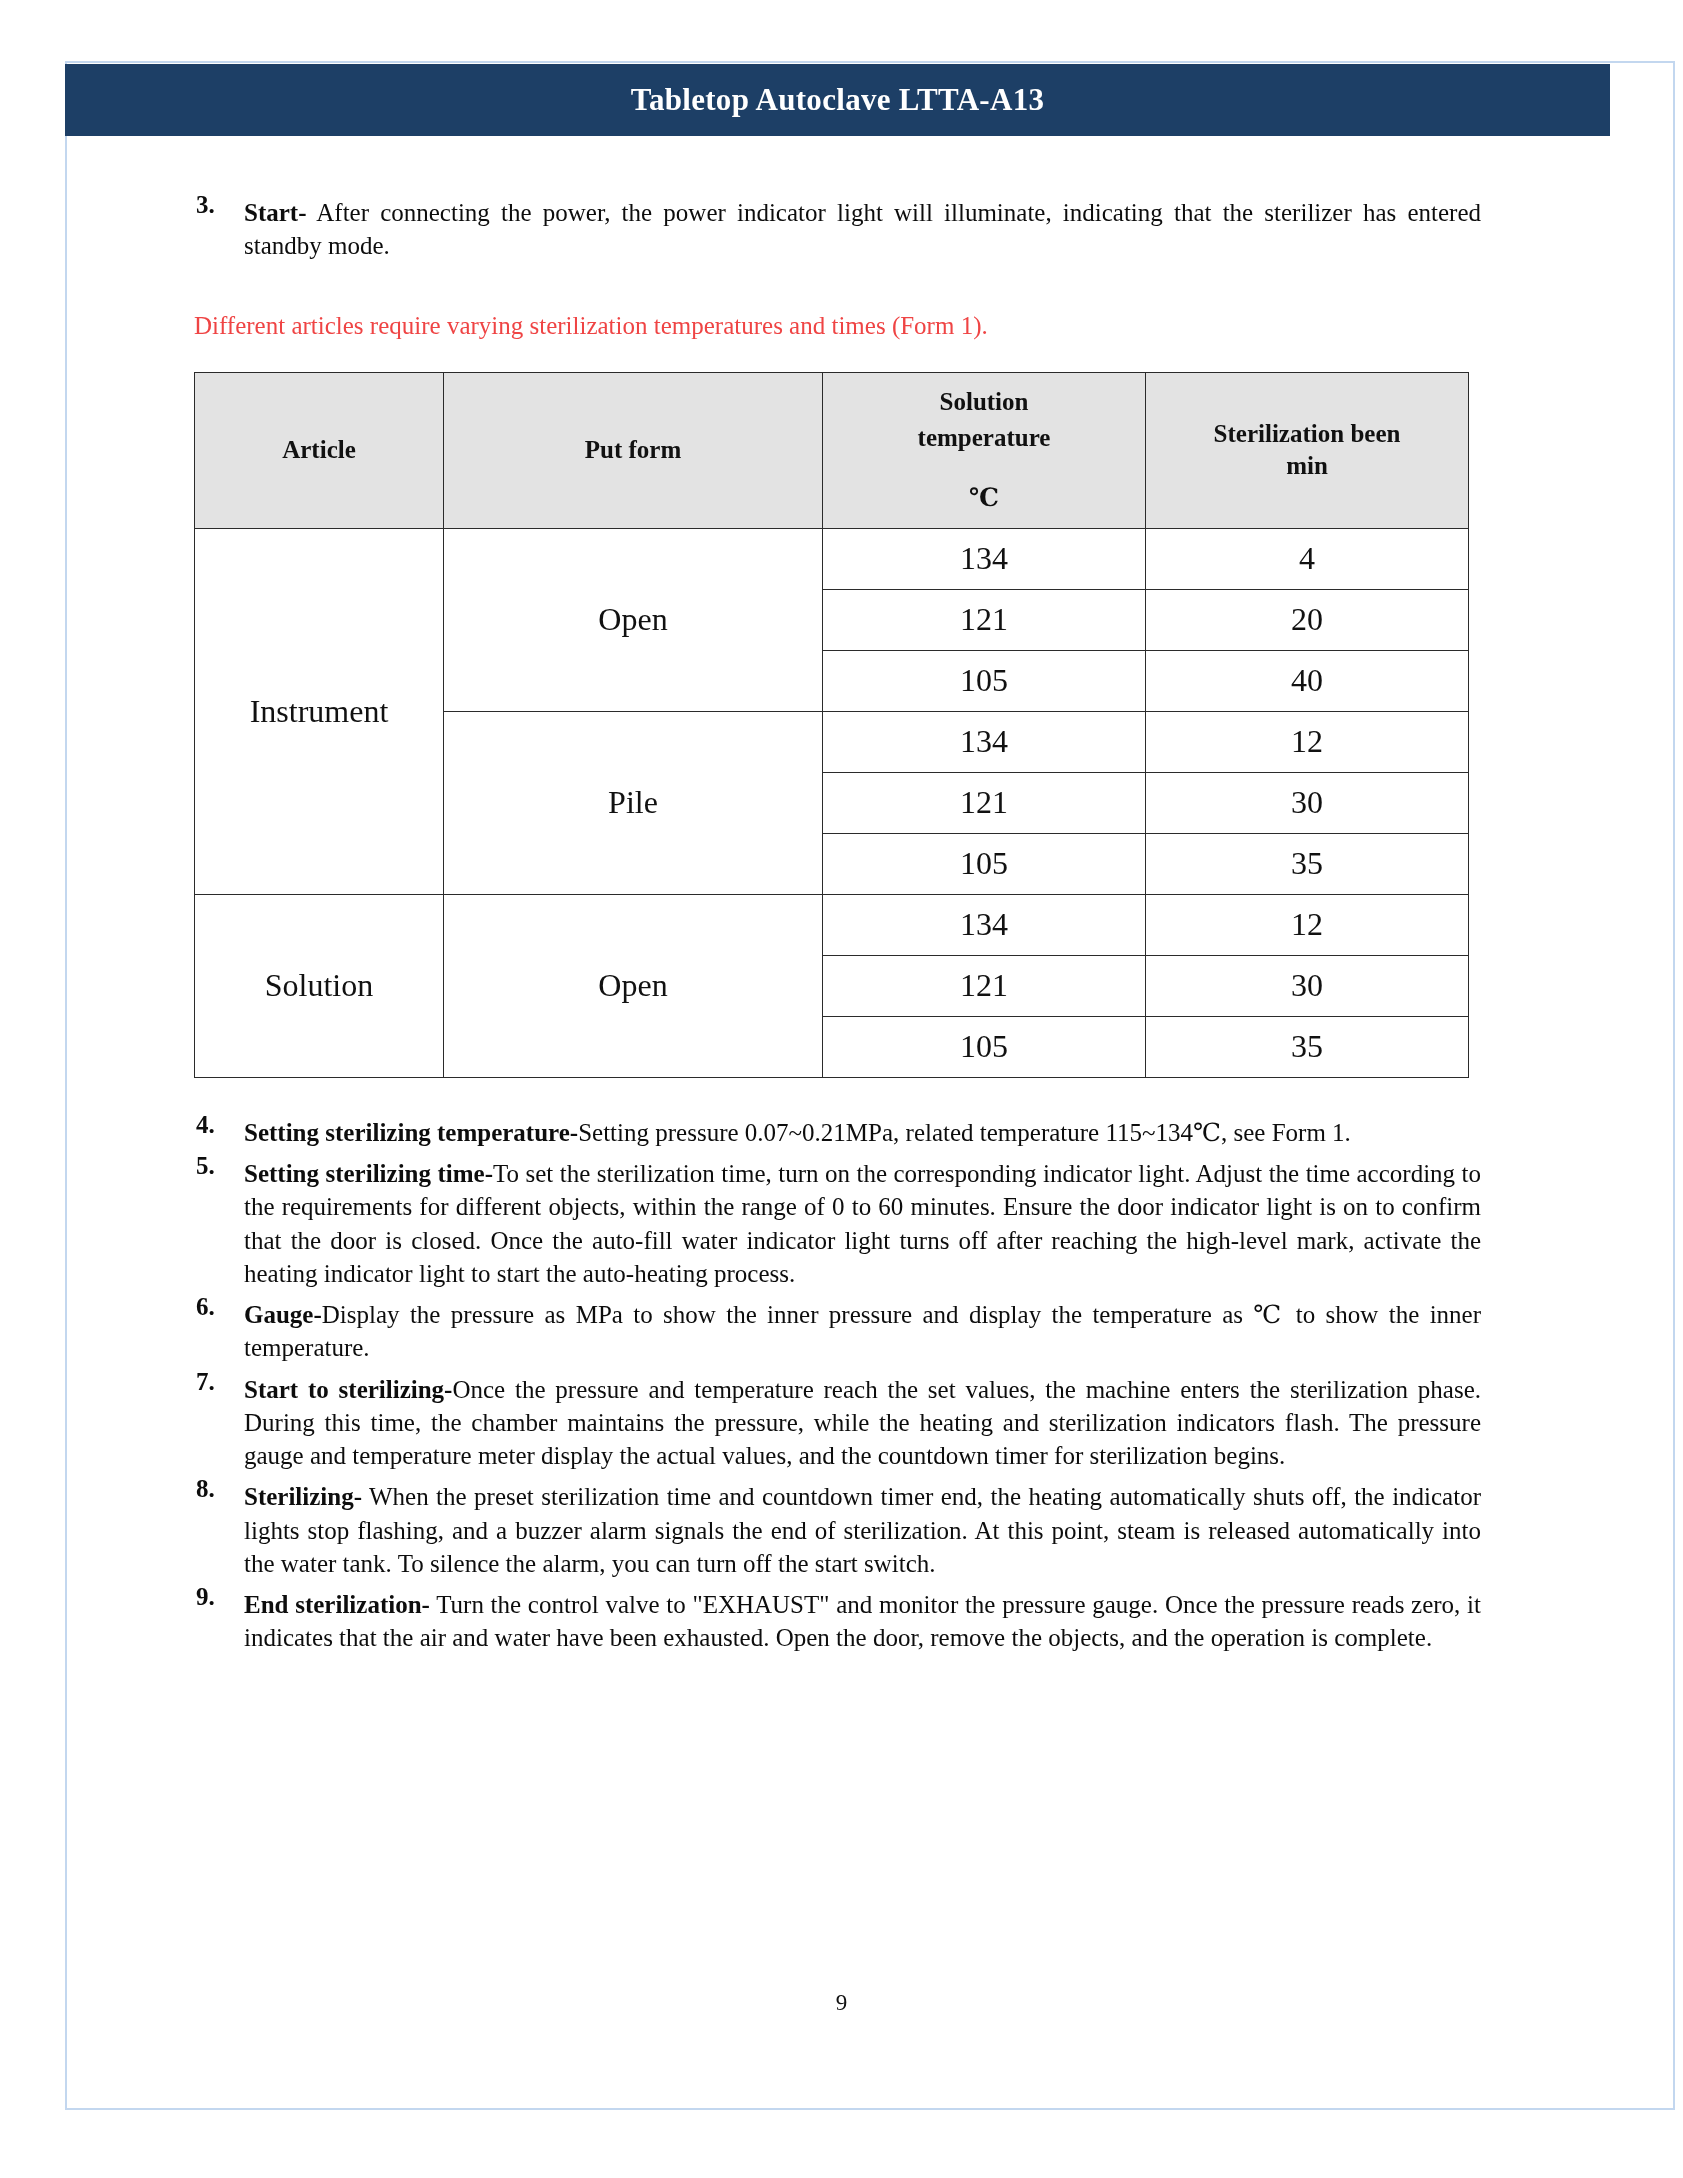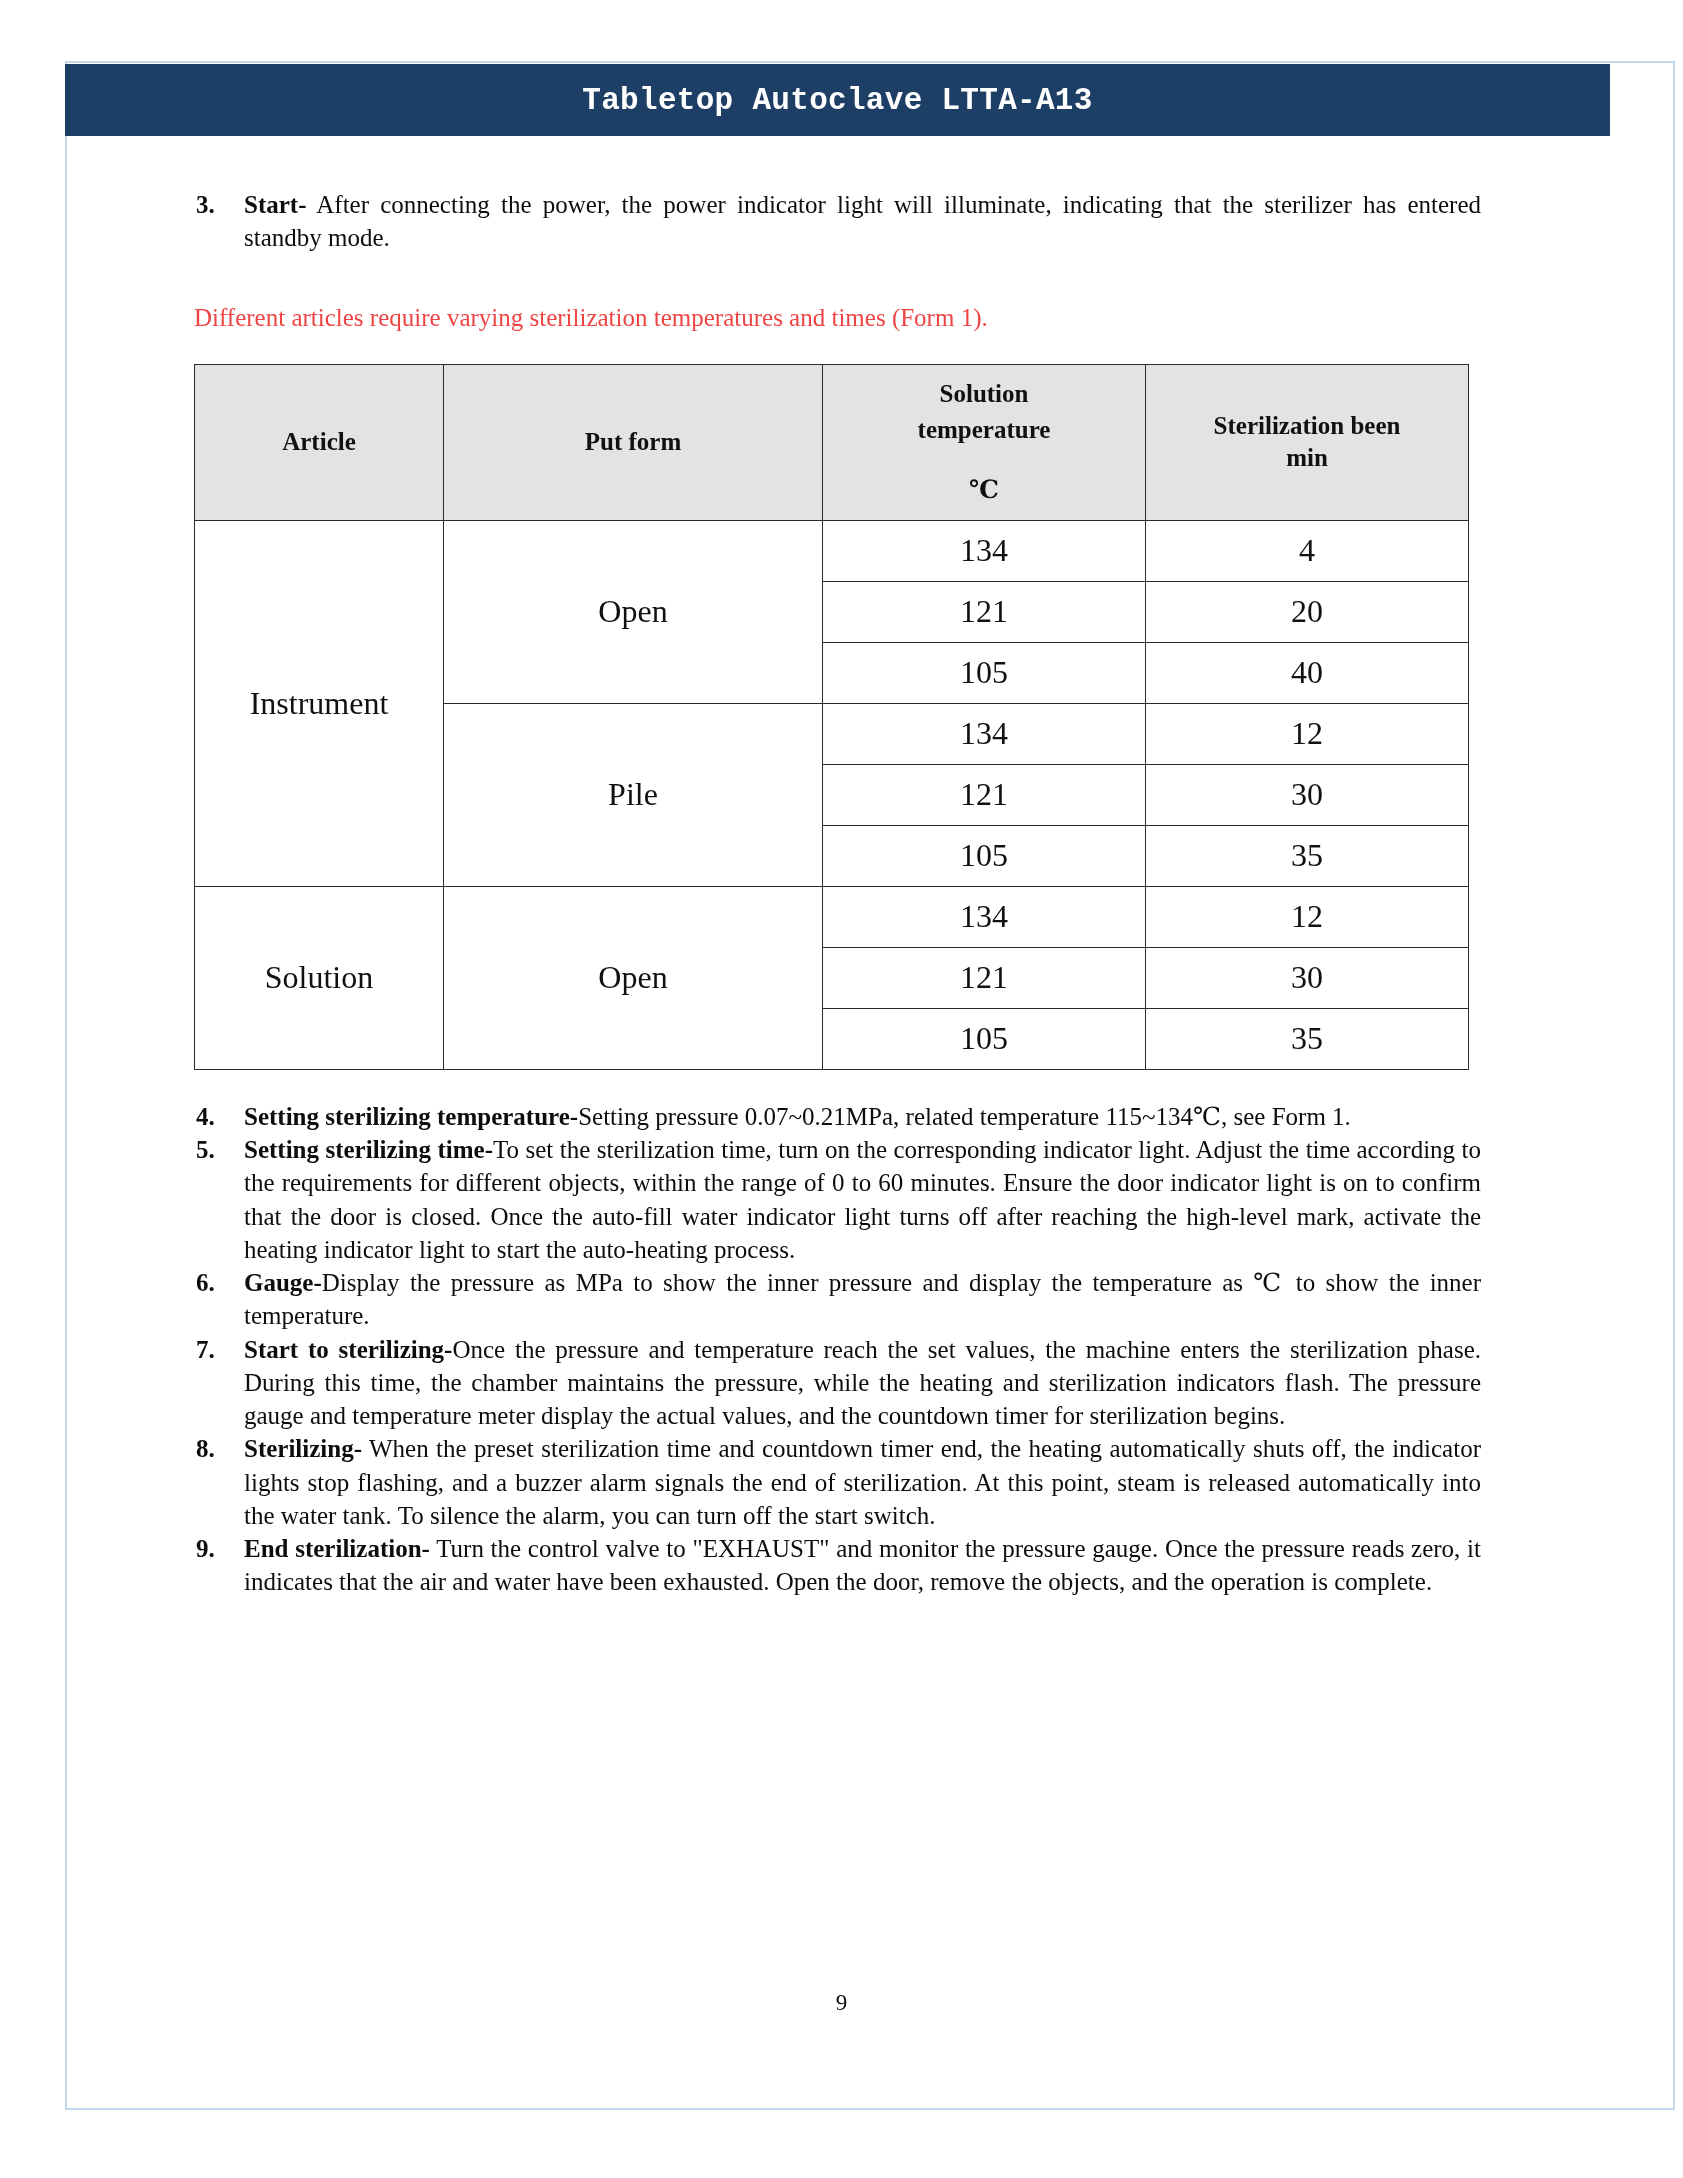--- a/index.html
+++ b/index.html
@@ -36,21 +36,21 @@
     display: flex;
     align-items: center;
     justify-content: center;
     box-sizing: border-box;
   }
   #title-banner .title-text {
     color: #ffffff;
     font-weight: bold;
     font-size: 31px;
     letter-spacing: 0.3px;
-    font-family: Liberation Mono, monospace;
+    font-family: Liberation Serif, serif;
   }
 
   #content {
     position: absolute;
     left: 194px;
     top: 188px;
     width: 1287px;
   }
 
   .para {
@@ -73,20 +73,21 @@
     flex: 0 0 50px;
     font-weight: bold;
     text-align: left;
     padding-left: 2px;
     box-sizing: border-box;
   }
   .li .body {
     flex: 1 1 auto;
     text-align: justify;
     text-justify: inter-word;
+    margin-top: 8px;
   }
   .li .body b { font-weight: bold; }
   .spacer-30 { height: 30px; }
   .spacer-46 { height: 46px; }
 
   
   #form-table {
     border-collapse: collapse;
     width: 1274px;
     margin-top: 0;

